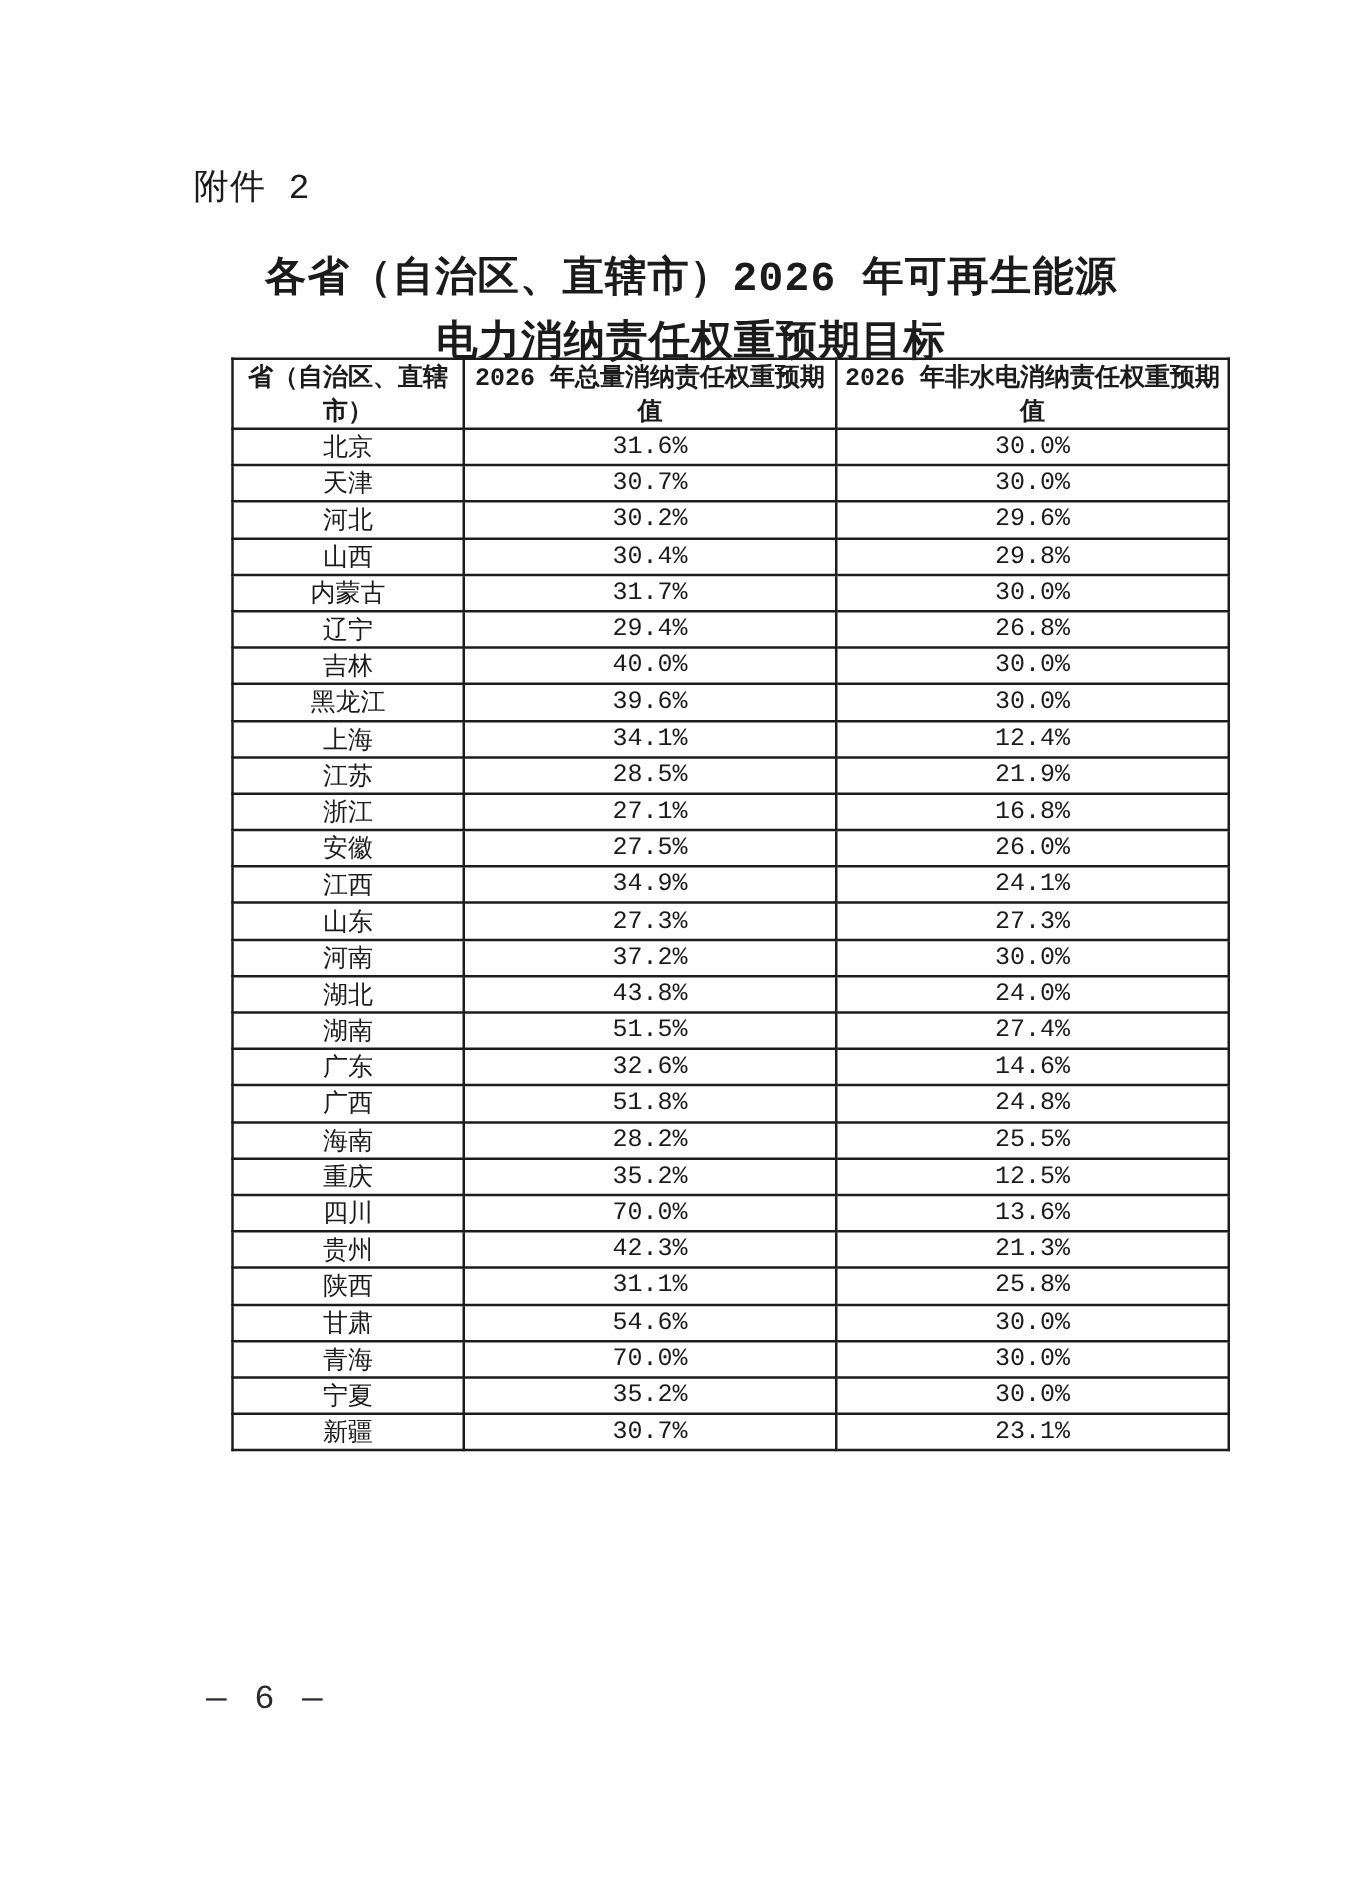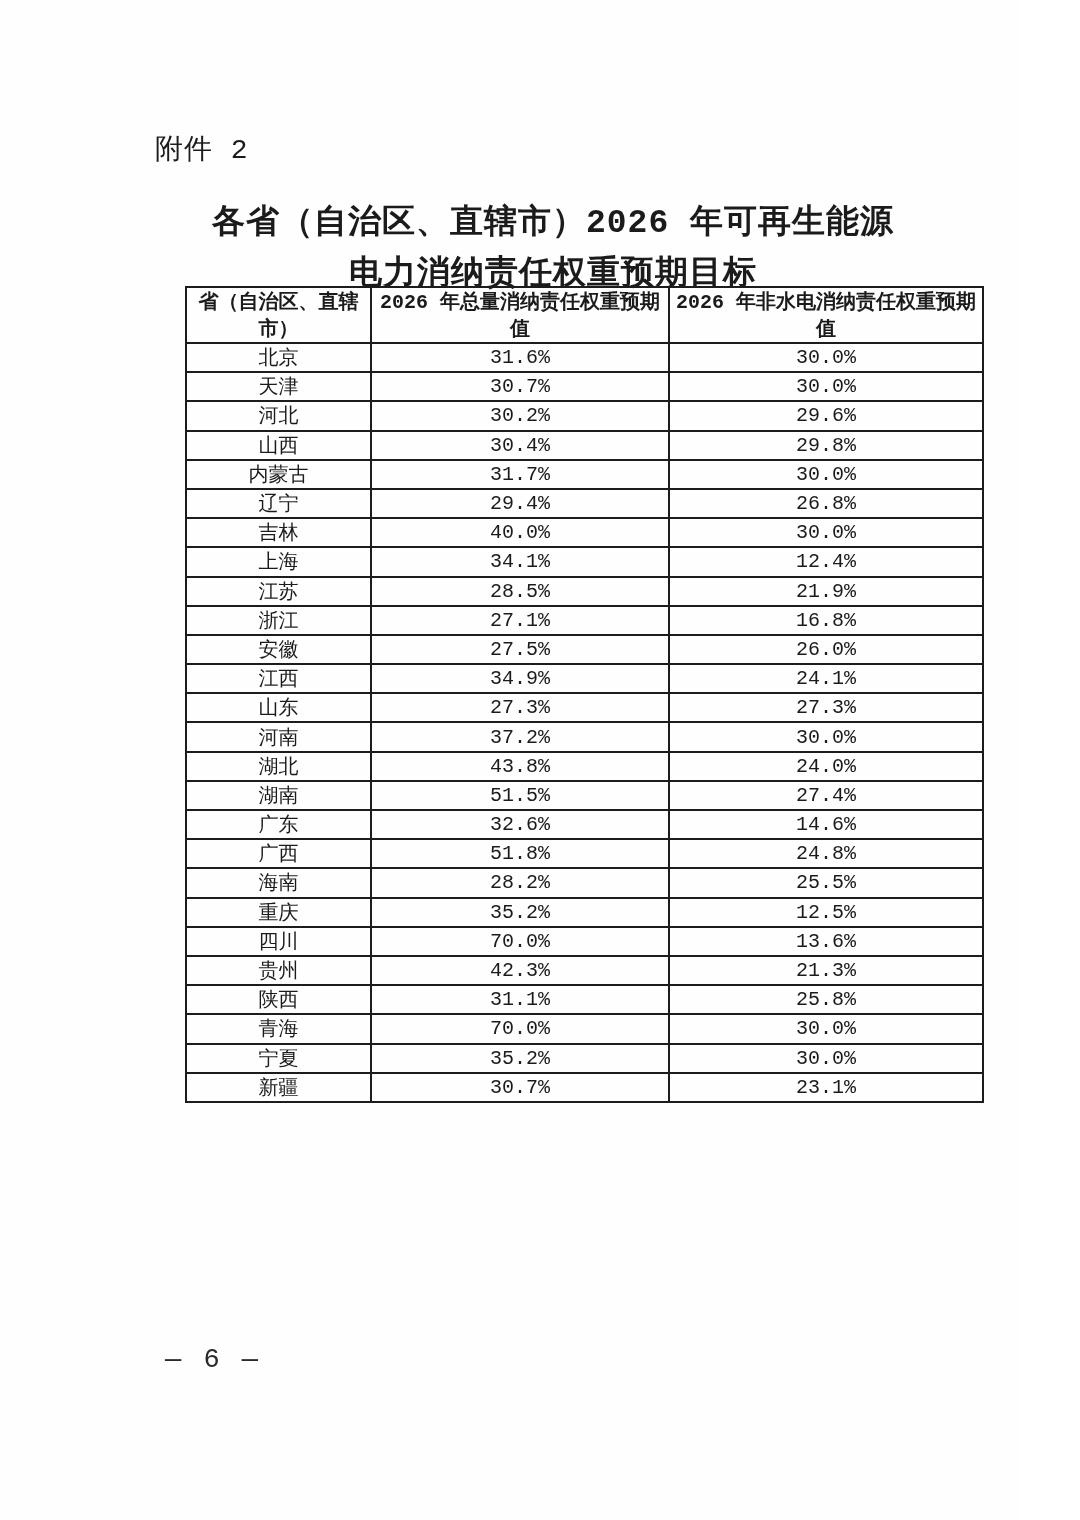--- a/index.html
+++ b/index.html
@@ -134,20 +134,25 @@
           <td>辽宁</td>
           <td>29.4%</td>
           <td>26.8%</td>
         </tr>
         <tr>
           <td>吉林</td>
           <td>40.0%</td>
           <td>30.0%</td>
         </tr>
         <tr>
+          <td>黑龙江</td>
+          <td>39.6%</td>
+          <td>30.0%</td>
+        </tr>
+        <tr>
           <td>上海</td>
           <td>34.1%</td>
           <td>12.4%</td>
         </tr>
         <tr>
           <td>江苏</td>
           <td>28.5%</td>
           <td>21.9%</td>
         </tr>
         <tr>
@@ -214,20 +219,25 @@
           <td>贵州</td>
           <td>42.3%</td>
           <td>21.3%</td>
         </tr>
         <tr>
           <td>陕西</td>
           <td>31.1%</td>
           <td>25.8%</td>
         </tr>
         <tr>
+          <td>甘肃</td>
+          <td>54.6%</td>
+          <td>30.0%</td>
+        </tr>
+        <tr>
           <td>青海</td>
           <td>70.0%</td>
           <td>30.0%</td>
         </tr>
         <tr>
           <td>宁夏</td>
           <td>35.2%</td>
           <td>30.0%</td>
         </tr>
         <tr>

